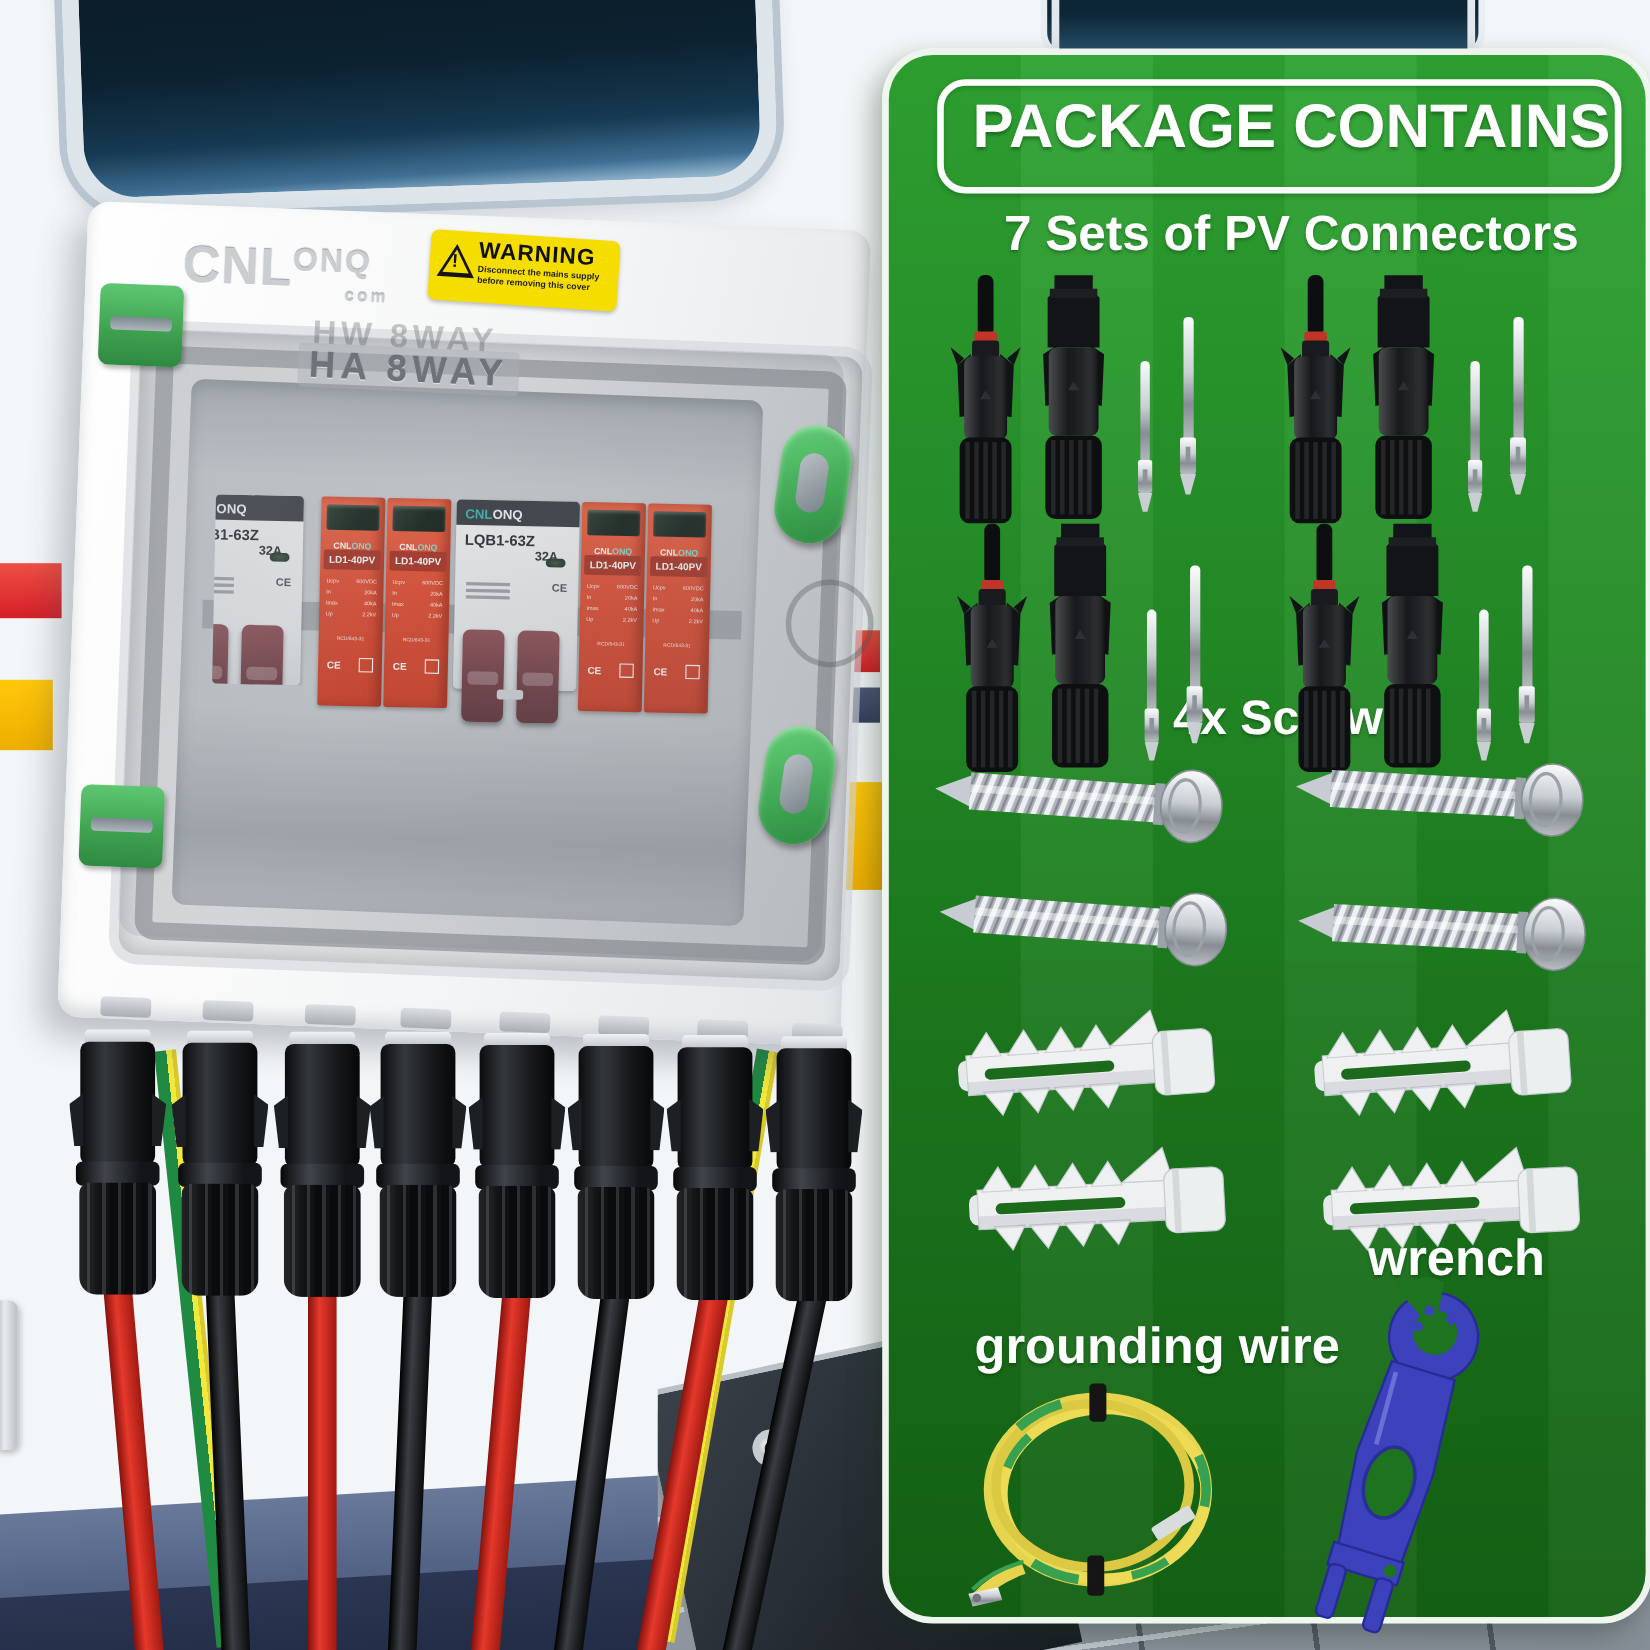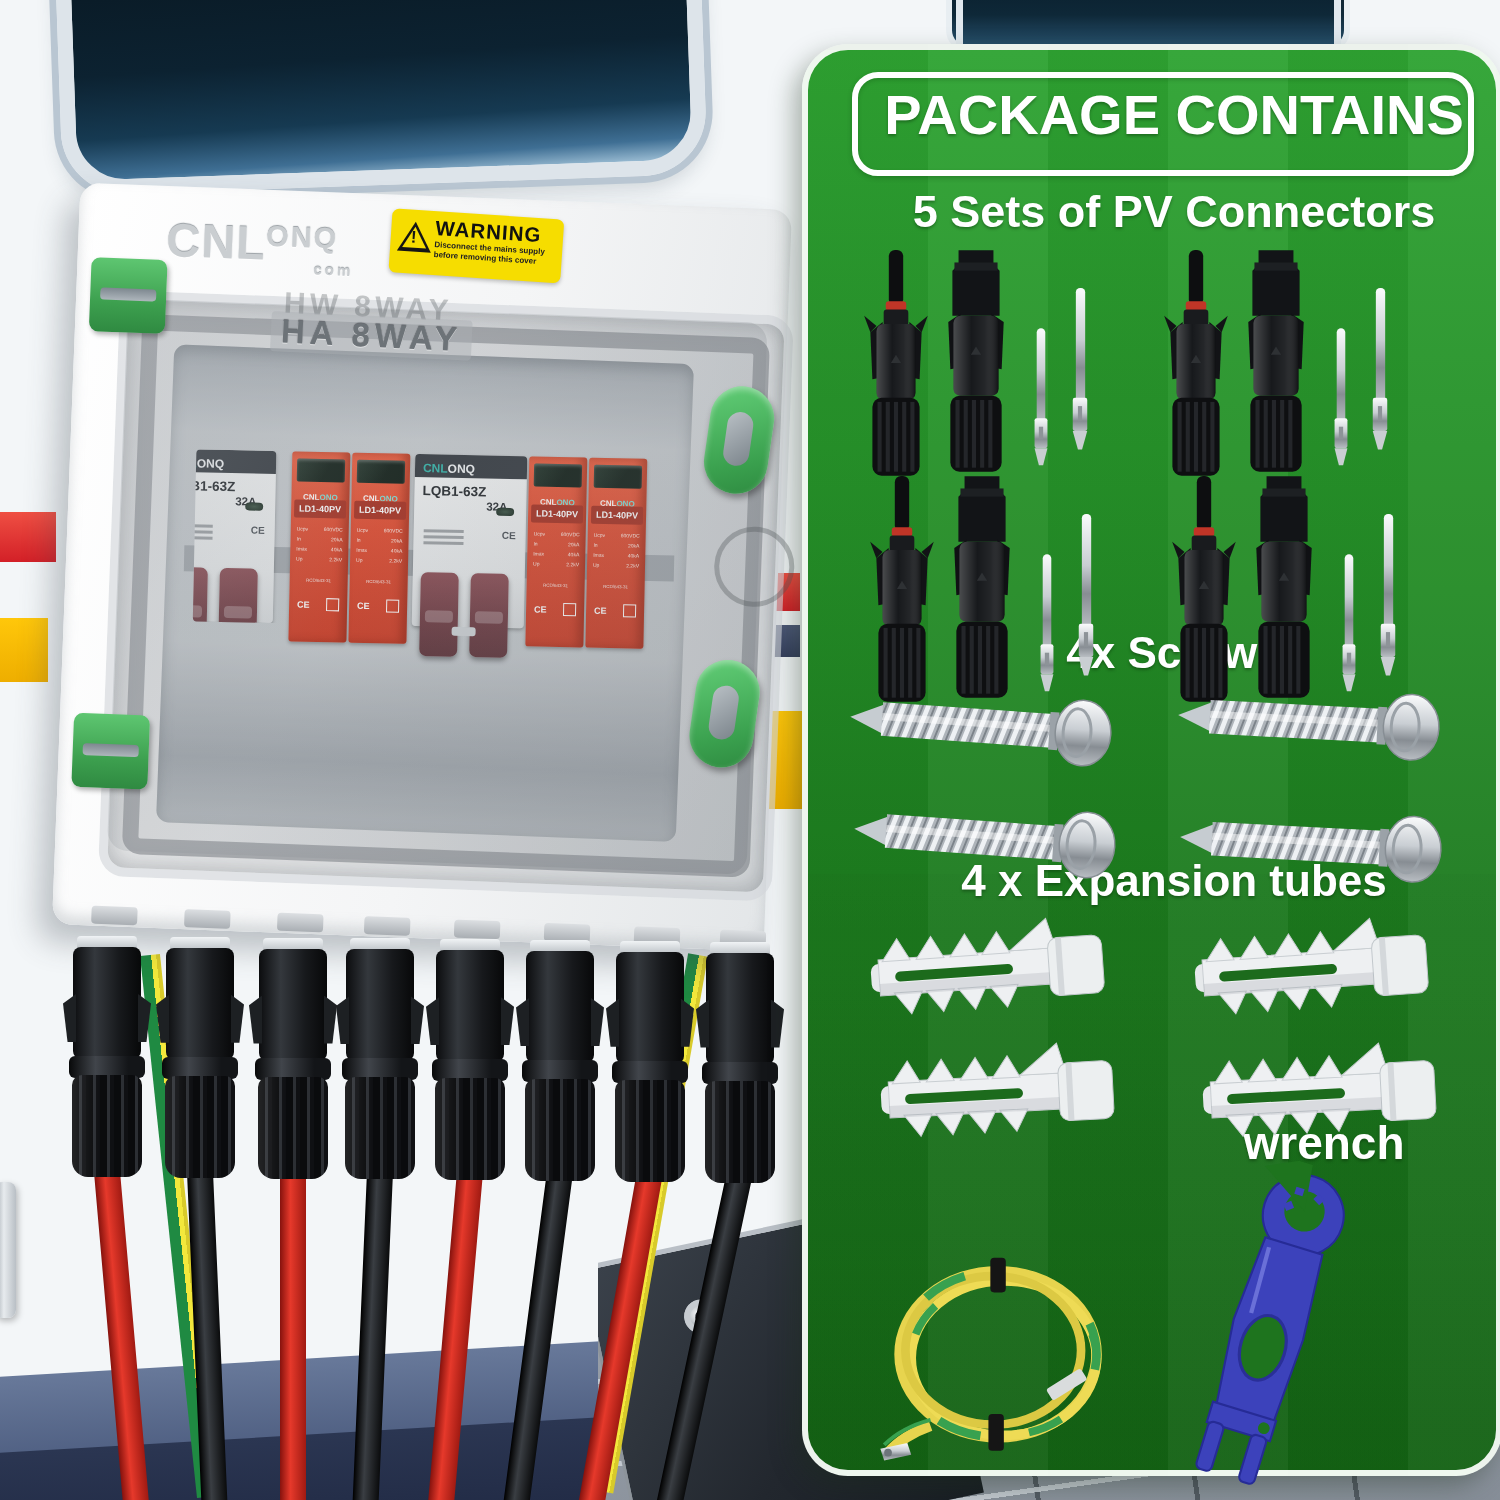--- a/index.html
+++ b/index.html
@@ -600,24 +600,24 @@
         <div class="abs mtab" style="left: 402px;"></div>
         <div class="abs mtab" style="left: 492px;"></div>
         <div class="abs mtab" style="left: 582px;"></div>
         <div class="abs mtab" style="left: 668px;"></div>
       </div>
   </div>
 
   <div class="abs gpanel">
     <div class="hdr-box"></div>
     <div class="ptxt hdr-txt">PACKAGE CONTAINS</div>
-    <div class="ptxt t-conn">5 Sets of PV Connectors</div>
+    <div class="ptxt t-conn">7 Sets of PV Connectors</div>
     <div class="ptxt t-screws">4x Screws</div>
-    <div class="ptxt t-tubes">4 x Expansion tubes</div>
     <div class="ptxt t-wrench">wrench</div>
+    <div class="ptxt t-ground">grounding wire</div>
     <div id="panel-art">
         <svg viewBox="0 0 70 230" style="position: absolute; left: 52px; top: 198px; width: 72px; height: 236px;">
           <use href="#sv-male"></use>
         </svg>
         <svg viewBox="0 0 70 230" style="position: absolute; left: 132px; top: 194px; width: 72px; height: 236px;">
           <use href="#sv-female"></use>
         </svg>
         <svg viewBox="0 0 22 140" style="position: absolute; left: 220px; top: 276px; width: 26px; height: 150px;">
           <use href="#sv-pin-s"></use>
         </svg>

